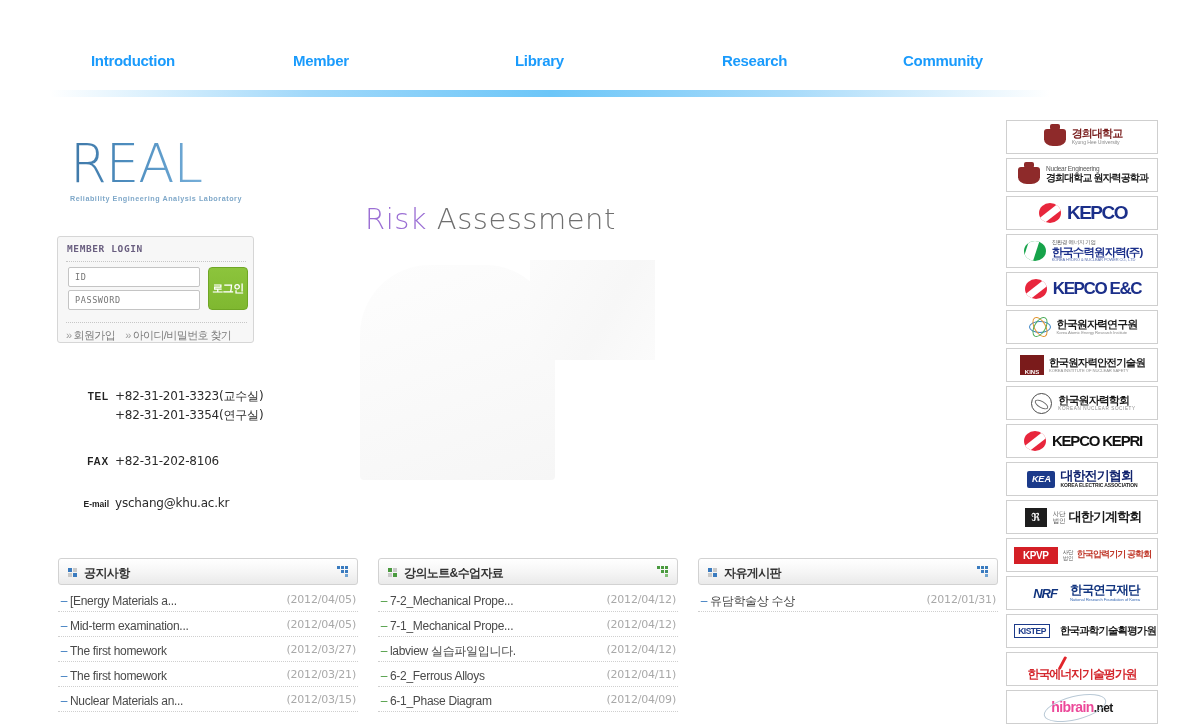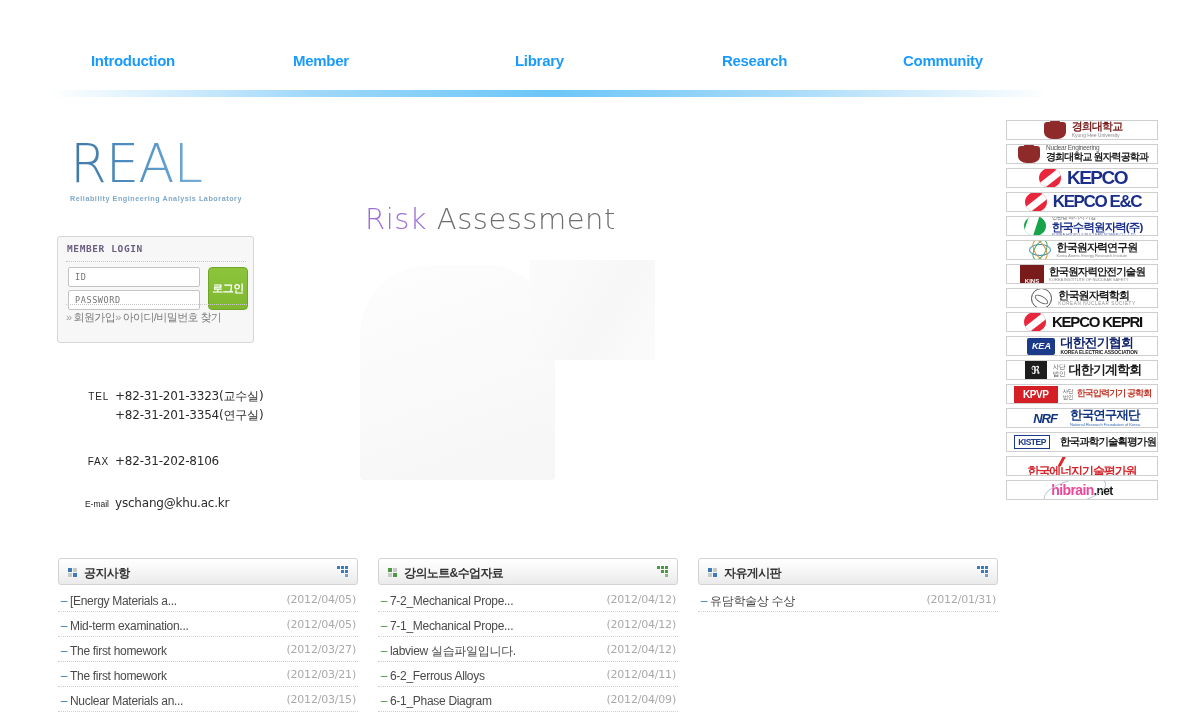--- a/index.html
+++ b/index.html
@@ -123,25 +123,26 @@
     border-radius: 4px;
     color: #ffffff;
     font-size: 11px;
     font-weight: bold;
     letter-spacing: -0.5px;
     cursor: pointer;
     padding: 0;
   }
   #login-links {
     position: absolute;
-    left: 8px; top: 67px;
+    left: 8px; top: 85px;
     width: 181px;
     padding-top: 5px;
     border-top: 1px dotted #c7c7c7;
     display: flex;
+    gap: 10px;
     font-size: 11px;
     color: #7b7b7b;
     letter-spacing: -0.6px;
     text-align: right;
   }
   .login-link { cursor: pointer; white-space: nowrap; }
   .chev { color: #9d9d9d; margin-right: 2px; }
 
   
   #contact {
@@ -151,21 +152,21 @@
   }
   .contact-row {
     display: flex;
     align-items: baseline;
     margin-bottom: 2px;
   }
   .contact-label {
     width: 45px;
     text-align: right;
     font-size: 10px;
-    font-weight: normal;
+    font-weight: bold;
     color: #222;
     letter-spacing: 0.8px;
     padding-right: 6px;
     flex: none;
   }
   .contact-label.small { font-size: 8.5px; letter-spacing: 0; }
   .contact-value {
     font-size: 12px;
     color: #2b2b2b;
     letter-spacing: -0.2px;
@@ -289,21 +290,21 @@
 
   
   #logo-rail {
     position: absolute;
     left: 1006px; top: 120px;
     width: 152px;
   }
   .rail-logo {
     position: relative;
     width: 152px;
-    height: 20px;
+    height: 34px;
     margin-bottom: 4px;
     background: #ffffff;
     border: 1px solid #cfcfcf;
     display: flex;
     align-items: center;
     justify-content: center;
     overflow: hidden;
     cursor: pointer;
   }
   .rail-mark {
@@ -676,35 +677,35 @@
       <span class="rail-mark">
           <span class="shape-kepco"></span>
         </span>
       <span class="rail-txt">
         <span class="rail-main" style="color:#1b2f8a;font-size:19px;letter-spacing:-1.5px">KEPCO</span>
       </span>
     </div>
 
     <div class="rail-logo">
       <span class="rail-mark">
-          <span class="shape-kepco"></span>
-        </span>
-      <span class="rail-txt">
-        <span class="rail-main" style="color:#1b2f8a;font-size:17px;letter-spacing:-1.4px">KEPCO E&amp;C</span>
-      </span>
-    </div>
-
-    <div class="rail-logo">
-      <span class="rail-mark">
           <span class="shape-khnp"></span>
         </span>
       <span class="rail-txt">
         <span class="rail-pre" style="font-size:5.5px">친환경 에너지 기업</span>
         <span class="rail-main" style="color:#1b2f8a;font-size:11.5px">한국수력원자력(주)</span>
         <span class="rail-sub" style="font-size:4px;color:#5a6fae">KOREA HYDRO &amp; NUCLEAR POWER CO., LTD</span>
+      </span>
+    </div>
+
+    <div class="rail-logo">
+      <span class="rail-mark">
+          <span class="shape-kepco"></span>
+        </span>
+      <span class="rail-txt">
+        <span class="rail-main" style="color:#1b2f8a;font-size:17px;letter-spacing:-1.4px">KEPCO E&amp;C</span>
       </span>
     </div>
 
     <div class="rail-logo">
       <span class="rail-mark">
           <span class="shape-atom">
             <i></i>
             <i></i>
             <i></i>
           </span>

